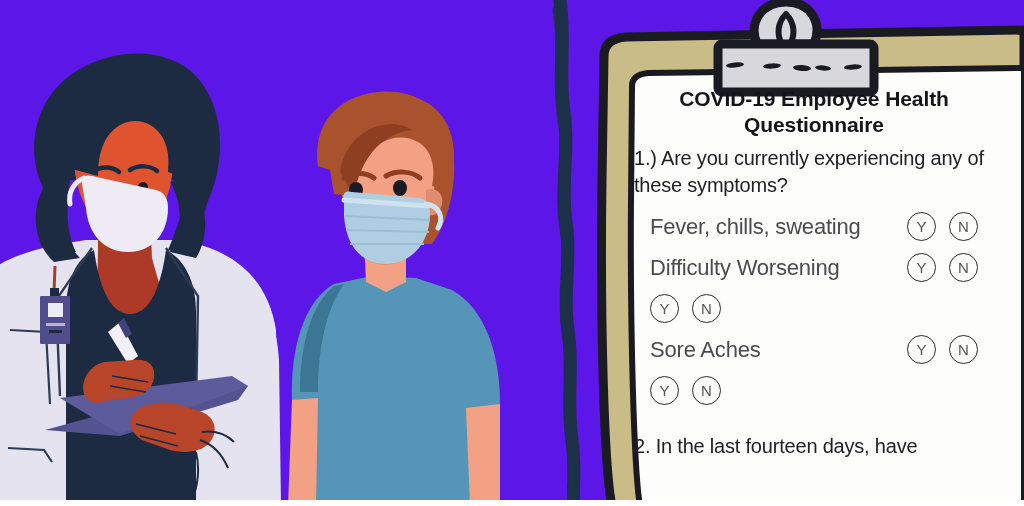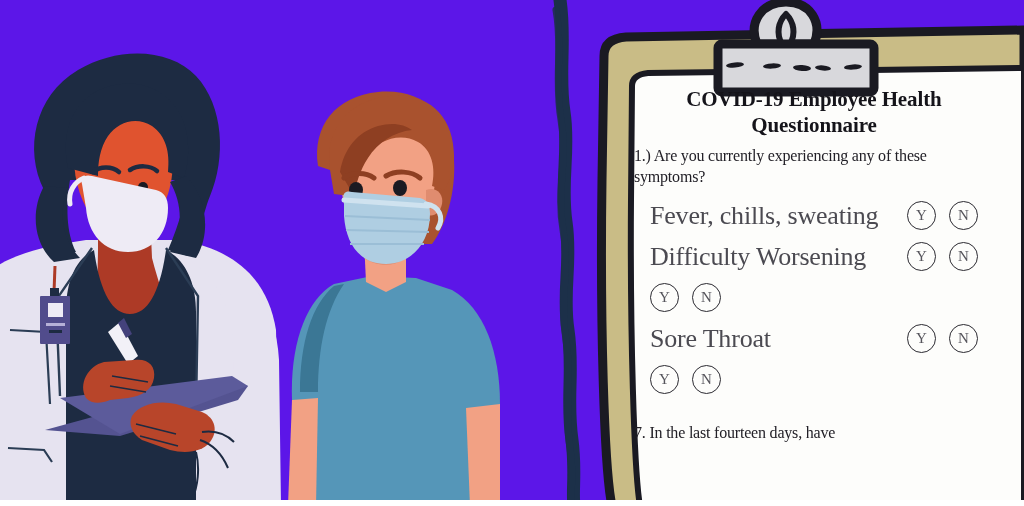--- a/index.html
+++ b/index.html
@@ -10,21 +10,20 @@
   }
   body {
     font-family: "Liberation Sans", sans-serif;
   }
   #scene {
     position: relative;
     width: 1024px;
     height: 500px;
     overflow: hidden;
     background: #5C16E8;
-    font-family: Liberation Serif, serif;
   }
   .layer { position: absolute; top: 0; left: 0; width: 1024px; height: 506px; }
   svg.layer { display: block; }
 
   
   #paper-content {
     position: absolute;
     left: 632px;
     top: 86px;
     width: 364px;
@@ -34,21 +33,21 @@
   .q-title {
     font-size: 21px;
     font-weight: bold;
     color: #15141a;
     text-align: center;
     line-height: 1.26;
     letter-spacing: -0.1px;
     margin: 0 6px 6px 6px;
   }
   .q-question {
-    font-size: 16px;
+    font-size: 20px;
     color: #222027;
     line-height: 1.33;
     margin: 2px 2px 8px 2px;
     letter-spacing: -0.2px;
   }
   .q-question.second {
     margin-top: 22px;
   }
   .symptom-list {
     margin: 6px 0 0 0;
@@ -56,21 +55,21 @@
     list-style: none;
   }
   .symptom-row {
     display: flex;
     align-items: center;
     height: 41px;
     padding-left: 18px;
   }
   .symptom-label {
     flex: 1 1 auto;
-    font-size: 26px;
+    font-size: 22px;
     color: #4b4a51;
     letter-spacing: -0.2px;
     white-space: nowrap;
   }
   .answers {
     flex: 0 0 auto;
     display: flex;
     gap: 13px;
     padding-right: 18px;
   }
@@ -238,30 +237,30 @@
           <span class="bubble">N</span>
         </span>
       </li>
       <li class="symptom-row">
         <span class="answers">
           <span class="bubble">Y</span>
           <span class="bubble">N</span>
         </span>
       </li>
       <li class="symptom-row">
-        <span class="symptom-label">Sore Throat</span>
+        <span class="symptom-label">Sore Aches</span>
         <span class="answers">
           <span class="bubble">Y</span>
           <span class="bubble">N</span>
         </span>
       </li>
       <li class="symptom-row">
         <span class="answers">
           <span class="bubble">Y</span>
           <span class="bubble">N</span>
         </span>
       </li>
     </ul>
 
-    <div class="q-question second">7. In the last fourteen days, have</div>
+    <div class="q-question second">2. In the last fourteen days, have</div>
   </div>
 
 </div>
 
 </body></html>

